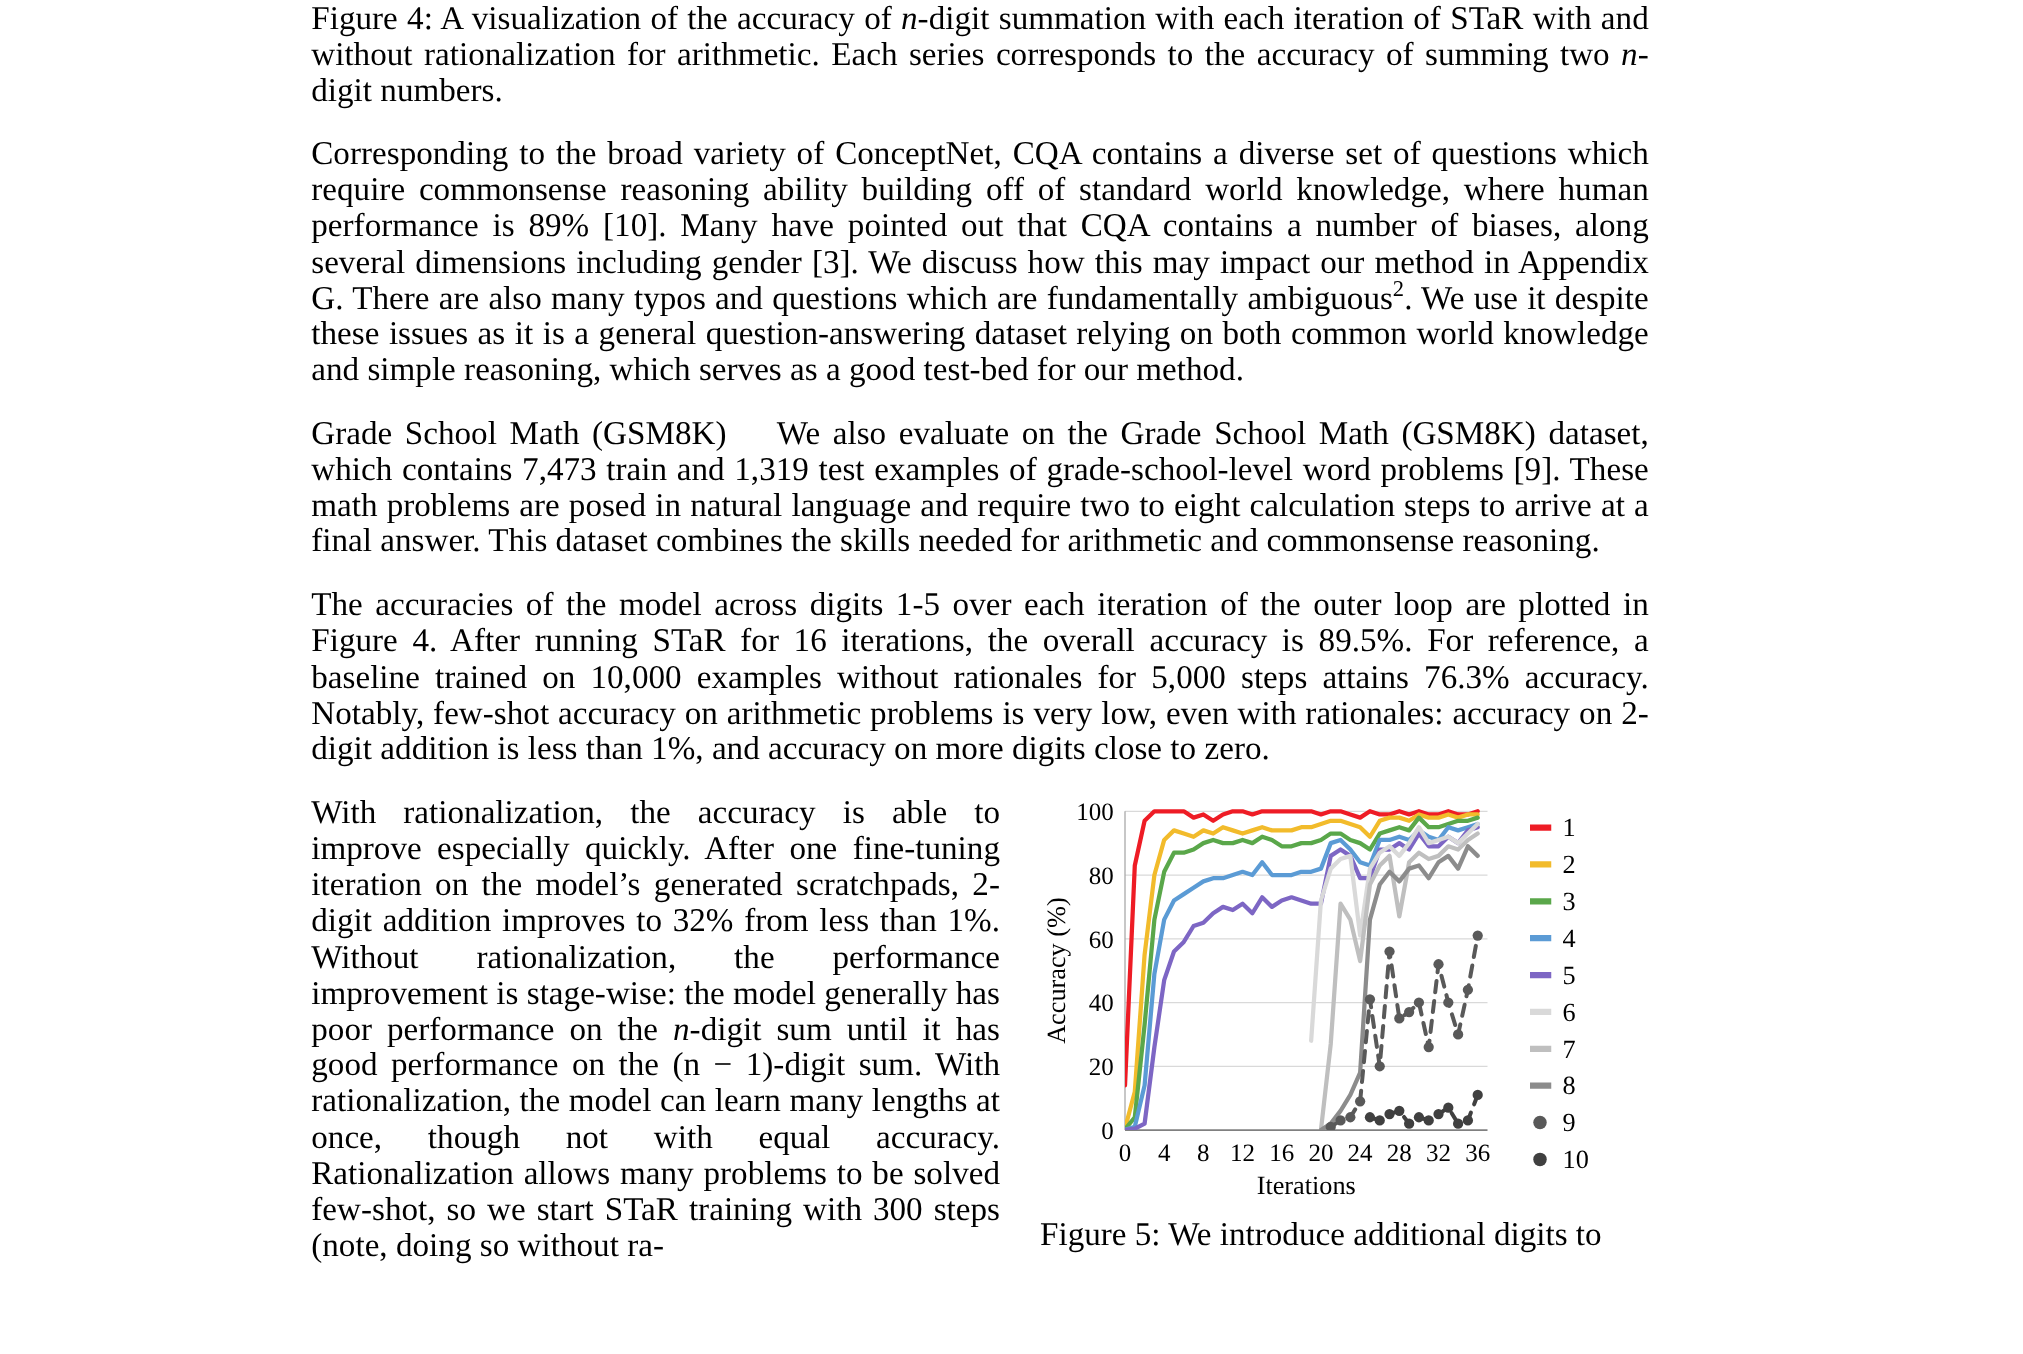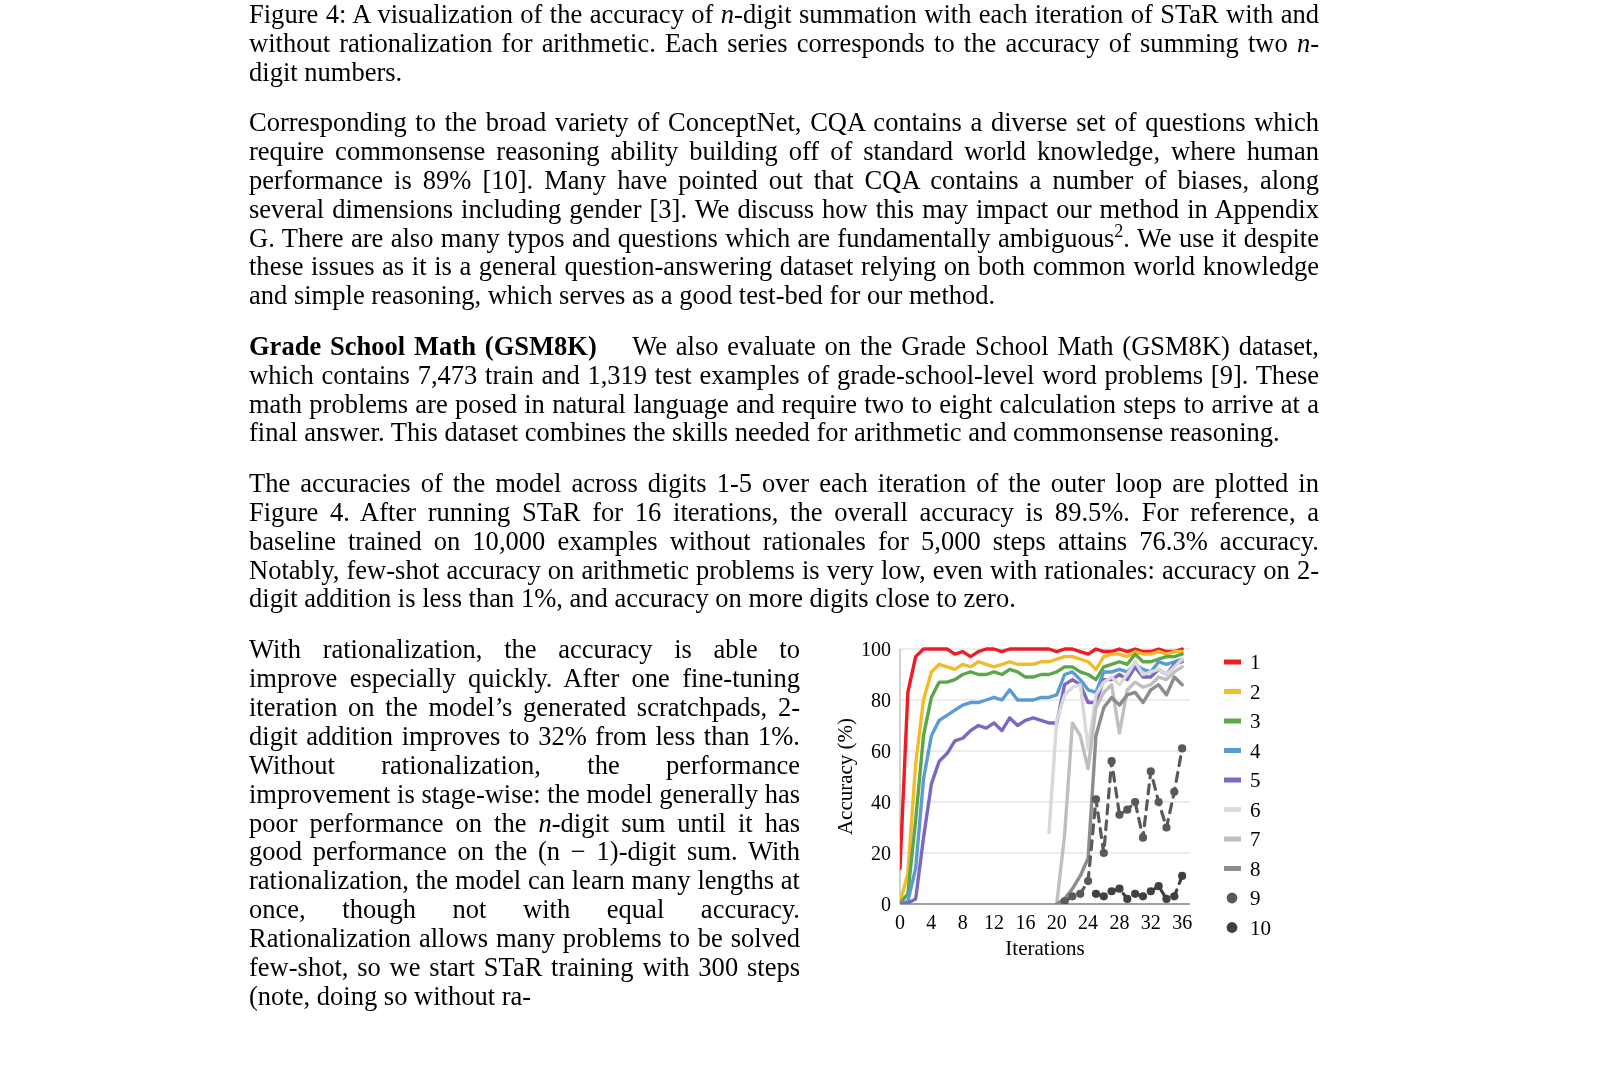--- a/index.html
+++ b/index.html
@@ -54,21 +54,21 @@
     font-weight: bold;
     margin: 0 0 26px 0;
     line-height: 30px;
     letter-spacing: 0.2px;
   }
   h3.section-head .secnum {
     display: inline-block;
     width: 60px;
   }
   .runin {
-    font-weight: bold;
+    font-weight: normal;
   }
   .two-col {
     position: relative;
     width: 1070px;
     height: 390px;
   }
   .col-left {
     position: absolute;
     left: 0;
     top: 0;
@@ -210,18 +210,19 @@
               <line x1="392" y1="204" x2="409" y2="204" stroke="#bfbfbf" stroke-width="5" stroke-linecap="butt"></line>
               <text x="418" y="211" font-family="&quot;Liberation Serif&quot;, serif" font-size="21" fill="#000">7</text>
               <line x1="392" y1="233.5" x2="409" y2="233.5" stroke="#8c8c8c" stroke-width="5" stroke-linecap="butt"></line>
               <text x="418" y="240.5" font-family="&quot;Liberation Serif&quot;, serif" font-size="21" fill="#000">8</text>
               <circle cx="400" cy="263" r="5.4" fill="#595959"></circle>
               <text x="418" y="270" font-family="&quot;Liberation Serif&quot;, serif" font-size="21" fill="#000">9</text>
               <circle cx="400" cy="292.5" r="5.4" fill="#404040"></circle>
               <text x="418" y="299.5" font-family="&quot;Liberation Serif&quot;, serif" font-size="21" fill="#000">10</text>
             </svg>
         </div>
+        <div class="fig-caption">Figure 5:  We introduce additional digits to</div>
       </div>
 
     </div>
 
   </div>
 </div>
 
 </body></html>

